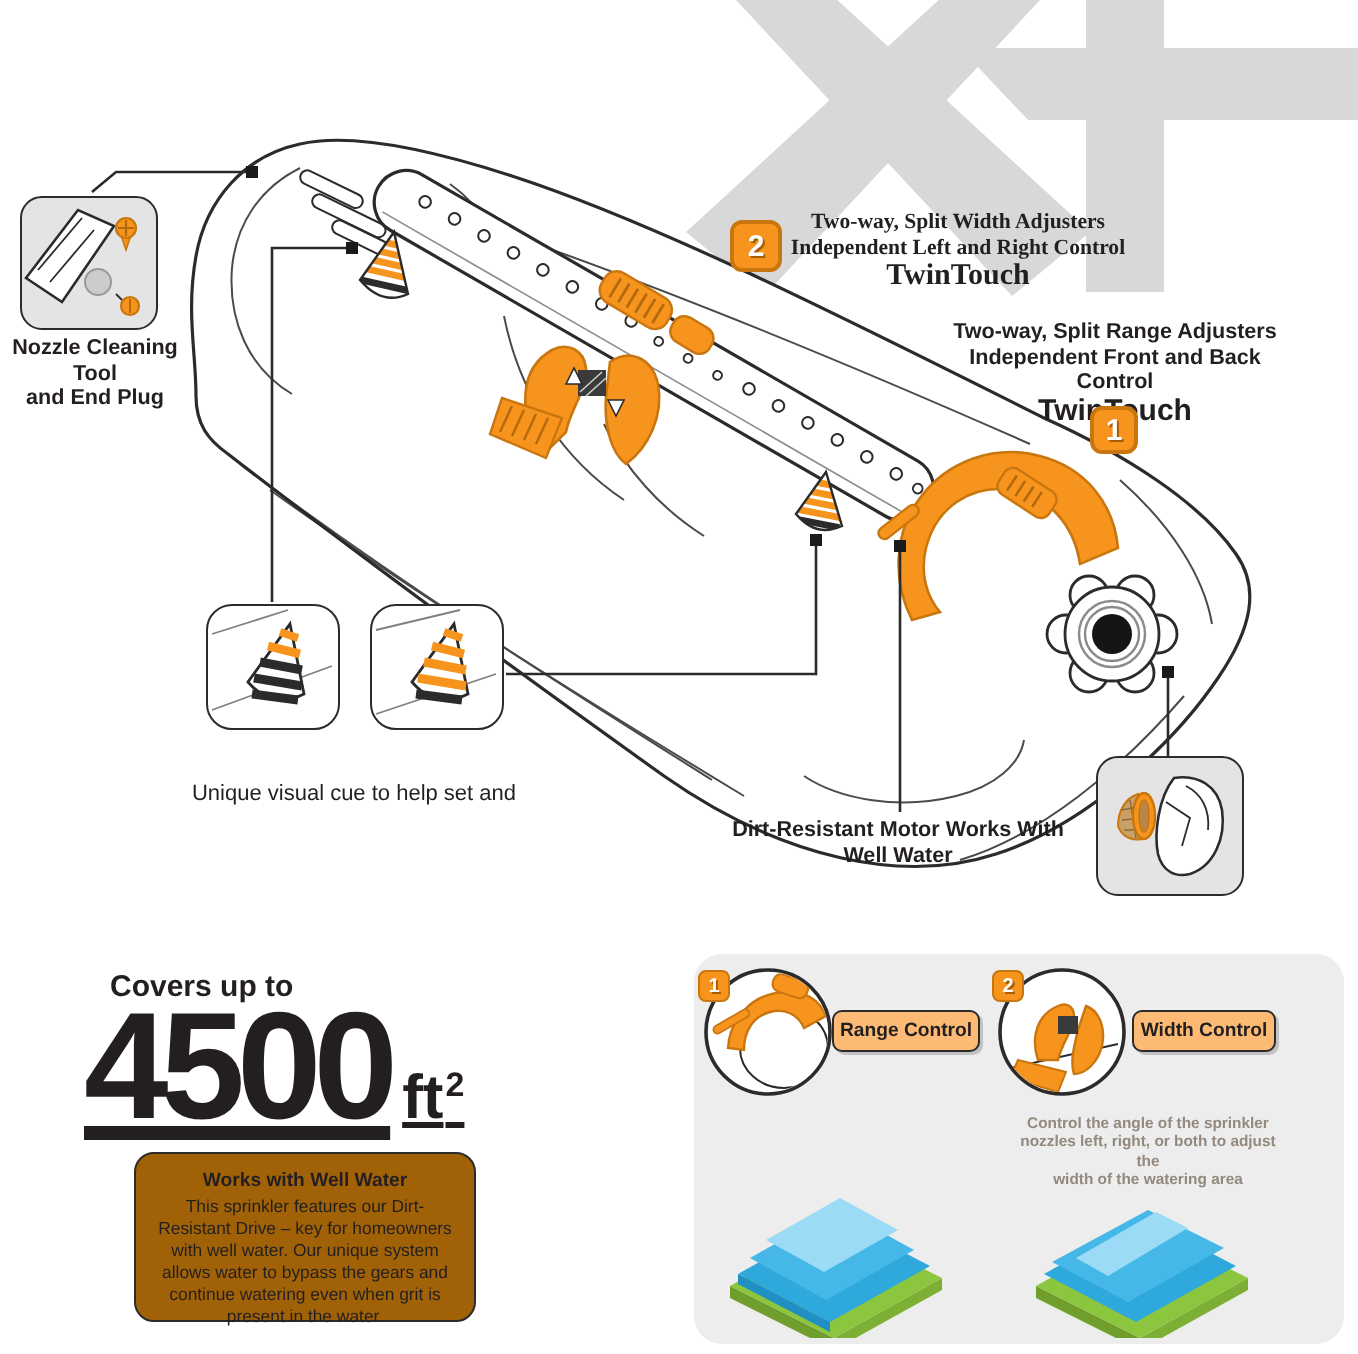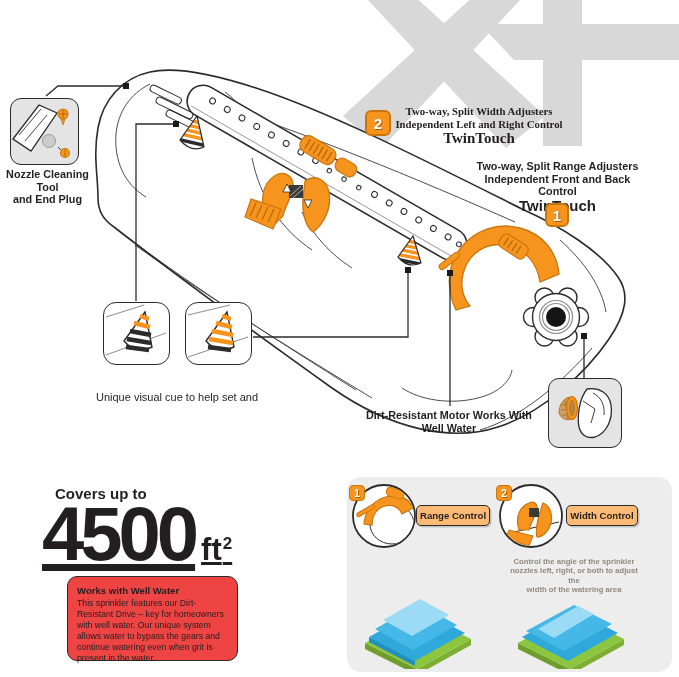--- a/index.html
+++ b/index.html
@@ -17,21 +17,21 @@
   .badge-sm{width:16px;height:16px;font-size:10px;border-width:1.5px;border-radius:4px;}
   .ww-title{font-size:15.5px;font-weight:800;text-align:center;}
   .ww-desc{font-size:11px;font-weight:500;line-height:13px;text-align:center;}
   .inset{background:#E4E4E4;border:1.6px solid #2B2B2B;border-radius:11px;box-sizing:border-box;overflow:hidden;}
   .inset-white{background:#fff;border:1.7px solid #2B2B2B;border-radius:13px;box-sizing:border-box;overflow:hidden;}
   .covers-prefix{font-size:15px;font-weight:600;}
   .covers-row{display:flex;align-items:baseline;line-height:1;text-decoration:underline;}
   .covers-value{font-size:76px;font-weight:800;letter-spacing:-4px;}
   .covers-unit{font-size:31px;font-weight:800;margin-left:6px;}
   .covers-exp{font-size:17px;font-weight:800;vertical-align:super;margin-left:1px;}
-  .well-box{background:#ef4444;border:1.4px solid #2B2B2B;border-radius:10px;box-sizing:border-box;padding:8px 9px;}
+  .well-box{background:#a16207;border:1.4px solid #2B2B2B;border-radius:10px;box-sizing:border-box;padding:8px 9px;text-align:center;}
   .well-title{font-size:9.6px;font-weight:800;margin:0 0 2px 0;}
   .well-body{font-size:8.7px;font-weight:500;line-height:10.9px;margin:0;}
   .panel{background:#EDEDED;border-radius:14px;}
   .ctl-box{background:#fdba74;border:1.5px solid #2B2B2B;border-radius:5px;box-shadow:1.5px 1.5px 0 rgba(0,0,0,.18);
            display:flex;align-items:center;justify-content:center;font-size:9.6px;font-weight:800;box-sizing:border-box;}
   .panel-desc{font-size:7.7px;font-weight:600;line-height:9.4px;text-align:center;color:#93897D;}
 </style>
 </head>
 <body>
 

